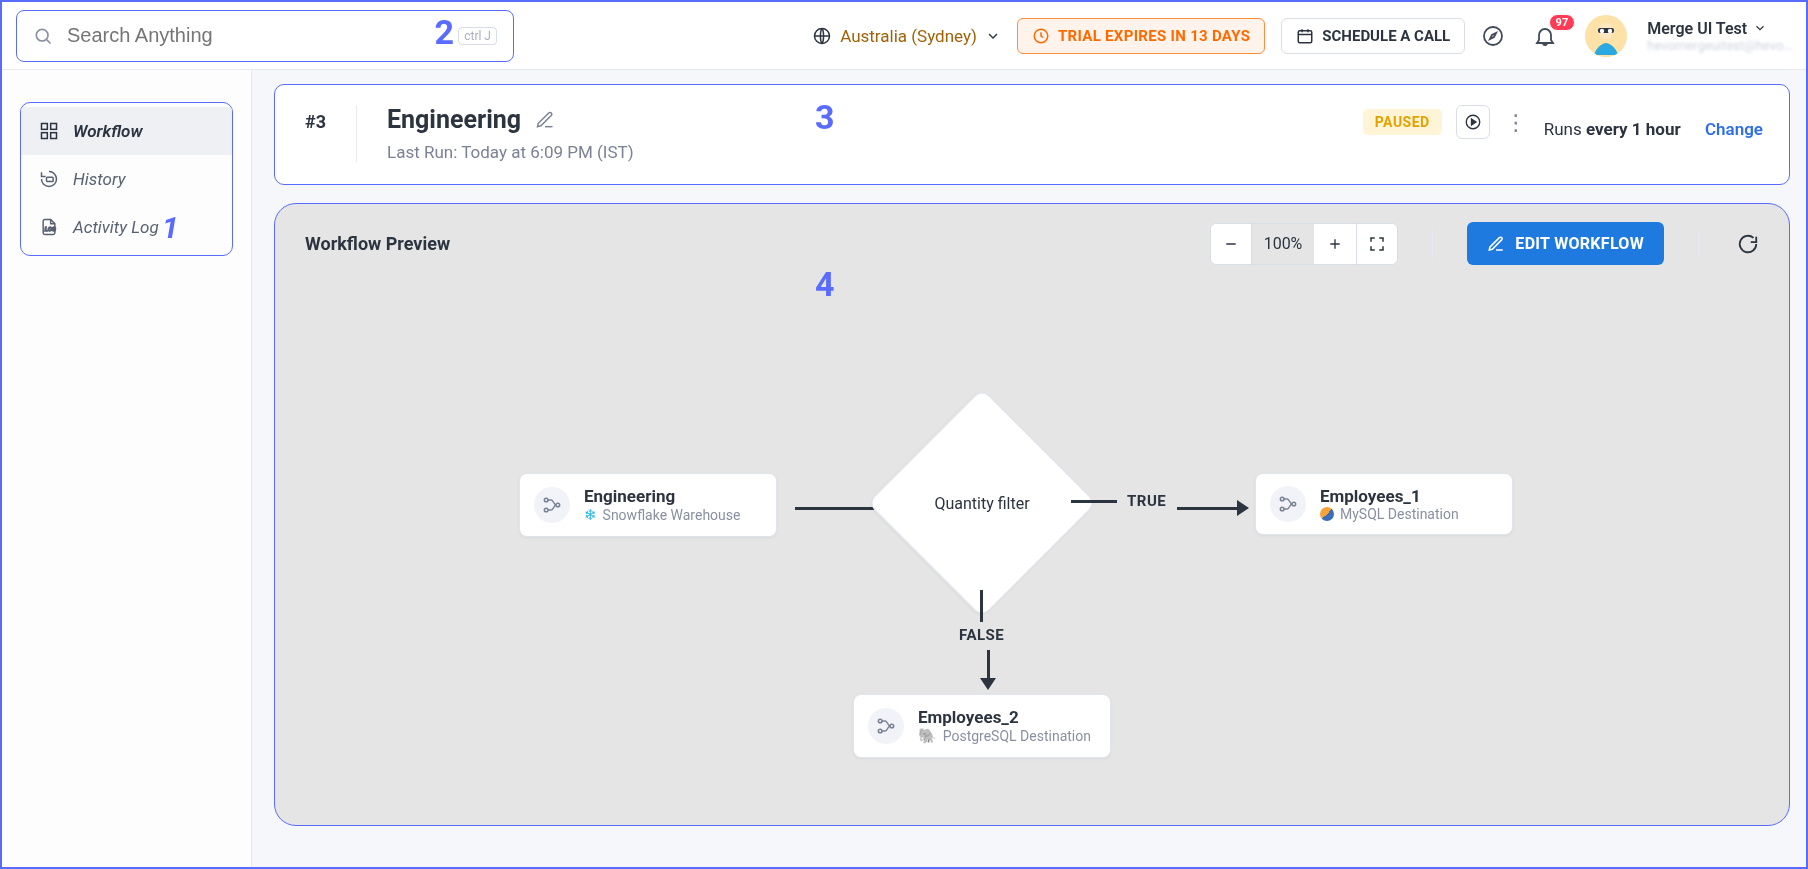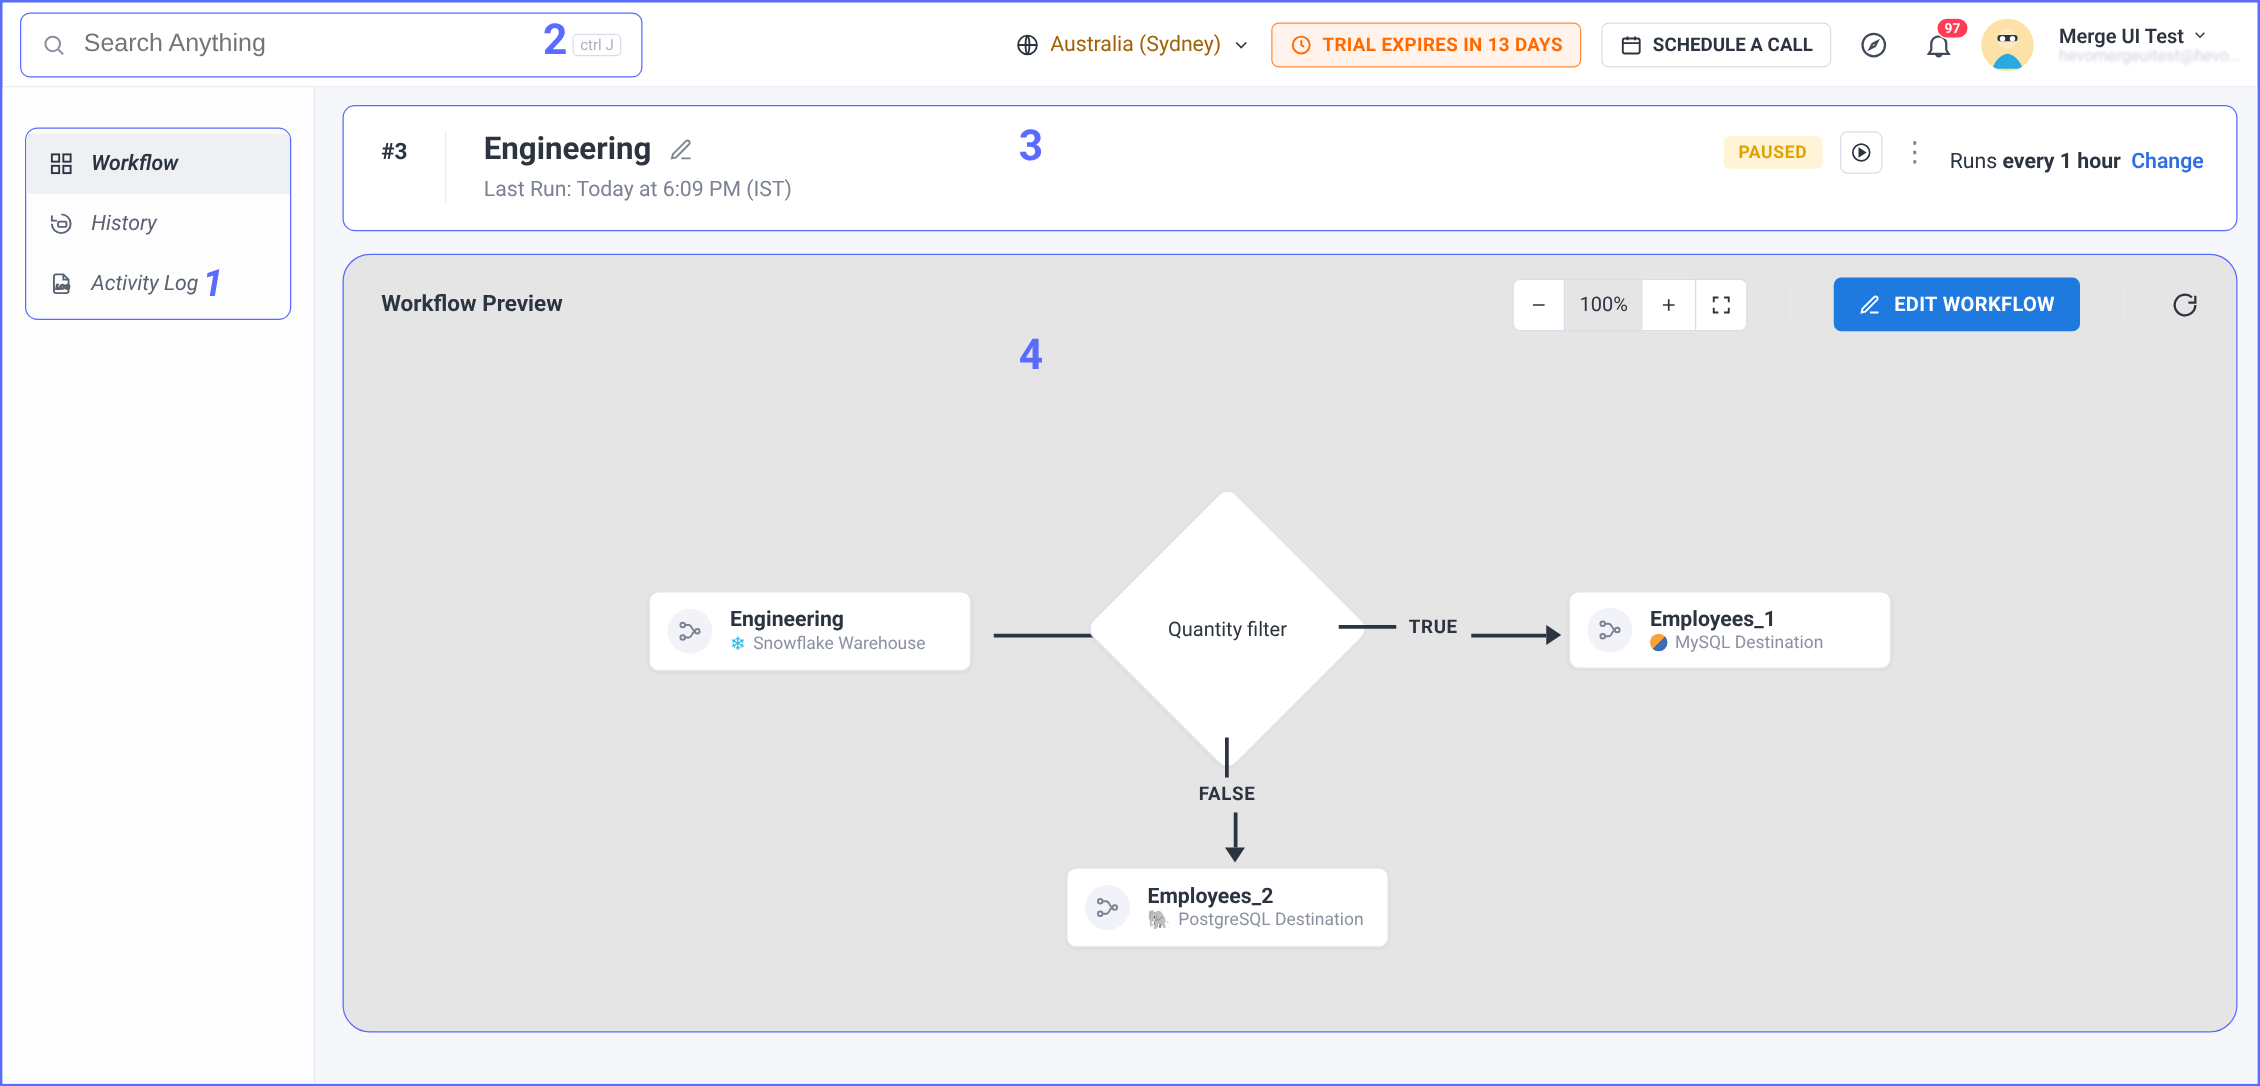--- a/index.html
+++ b/index.html
@@ -9,21 +9,21 @@
   
   .topbar { height:68px; border-bottom:1px solid #e6e9ef; display:flex; align-items:center; padding:0 14px 0 14px; gap:16px; }
   .search-wrap { position:relative; width:498px; height:52px; display:flex; align-items:center; }
   .search-box { border:1.5px solid #5a6bff; border-radius:8px; height:52px; width:100%; display:flex; align-items:center; padding:0 16px; gap:12px; color:#8a90a0; font-size:18px; }
   .search-box input { border:none; outline:none; flex:1; font-size:20px; color:#3b82f6; background:transparent; }
   .kbd { font-size:12px; color:#aab0bd; border:1px solid #d9dde6; border-radius:4px; padding:1px 5px; }
   .top-spacer { flex:1; }
   .region { display:flex; align-items:center; gap:8px; color:#a16207; font-size:17px; }
   .trial { display:flex; align-items:center; gap:8px; border:1px solid #ff8c3a; color:#ff6a00; font-weight:700; font-size:15px; padding:8px 14px; border-radius:6px; background:#fff3eb; letter-spacing:.3px; }
   .sched { display:flex; align-items:center; gap:8px; border:1px solid #d9dde6; border-radius:6px; padding:8px 14px; font-weight:700; font-size:15px; color:#2c3440; background:#fff; }
-  .icon-btn { width:36px; height:36px; display:flex; align-items:center; justify-content:center; border-radius:50%; color:#414a59; position:relative; }
+  .icon-btn { width:36px; height:36px; display:flex; align-items:center; border-radius:50%; color:#414a59; position:relative; }
   .bell-badge { position:absolute; top:-4px; right:-6px; background:#ff3b55; color:#fff; font-size:11px; font-weight:700; border-radius:9px; padding:1px 6px; border:1.5px solid #fff; }
   .avatar { width:42px; height:42px; border-radius:50%; background:#fde7b3; display:flex; align-items:center; justify-content:center; overflow:hidden; }
   .who { display:flex; flex-direction:column; margin-left:6px; }
   .who .u1 { font-weight:600; font-size:16px; color:#2c3440; display:flex; align-items:center; gap:6px;}
   .who .u2 { font-size:13px; color:#cfd4de; filter: blur(1.4px); }
   .top-right { display:flex; align-items:center; gap:14px; }
 
   
   .sidebar { position:absolute; left:0; top:68px; bottom:0; width:250px; border-right:1px solid #e6e9ef; padding-top:32px; background:#fdfdfe;font-style:italic; }
   .side-group { border:1.5px solid #5a6bff; border-radius:10px; margin:0 18px; padding:4px 0; overflow:hidden; }
@@ -41,21 +41,21 @@
   .wf-title-row { display:flex; align-items:center; gap:14px; }
   .wf-title h2 { margin:0; font-size:25px; font-weight:700; color:#2c3440; }
   .wf-sub { color:#7b8293; font-size:17px; }
   .wf-right { margin-left:auto; display:flex; flex-direction:row; align-items:flex-end; gap:16px; }
   .wf-right-row1 { display:flex; align-items:center; gap:14px; }
   .pill-paused { background:#fff4d6; color:#e2a200; font-weight:700; font-size:14px; padding:5px 12px; border-radius:5px; letter-spacing:.5px; }
   .play-btn { width:34px; height:34px; border:1px solid #d9dde6; border-radius:6px; display:flex; align-items:center; justify-content:center; background:#fff; }
   .more { width:24px; text-align:center; color:#7b8293; font-size:22px; cursor:pointer; }
   .runs-line { font-size:17px; color:#2c3440; }
   .runs-line b { font-weight:700; }
-  .runs-line a { color:#2f6fe3; font-weight:600; margin-left:4px; cursor:pointer; }
+  .runs-line a { color:#2f6fe3; font-weight:600; margin-left:20px; cursor:pointer; }
 
   
   .annot { position:absolute; color:#5a6bff; font-weight:700; font-size:34px; pointer-events:none; }
   .annot.small { font-size:30px; }
 
   
   .preview { margin-top:18px; background:#e5e5e5; border:1.5px solid #5a6bff; border-radius:22px; height:623px; position:relative; overflow:hidden; }
   .pv-head { display:flex; align-items:center; padding:18px 26px 12px 30px; gap:16px; }
   .pv-title { font-weight:700; font-size:18px; color:#2c3440; }
   .pv-spacer { flex:1; }

